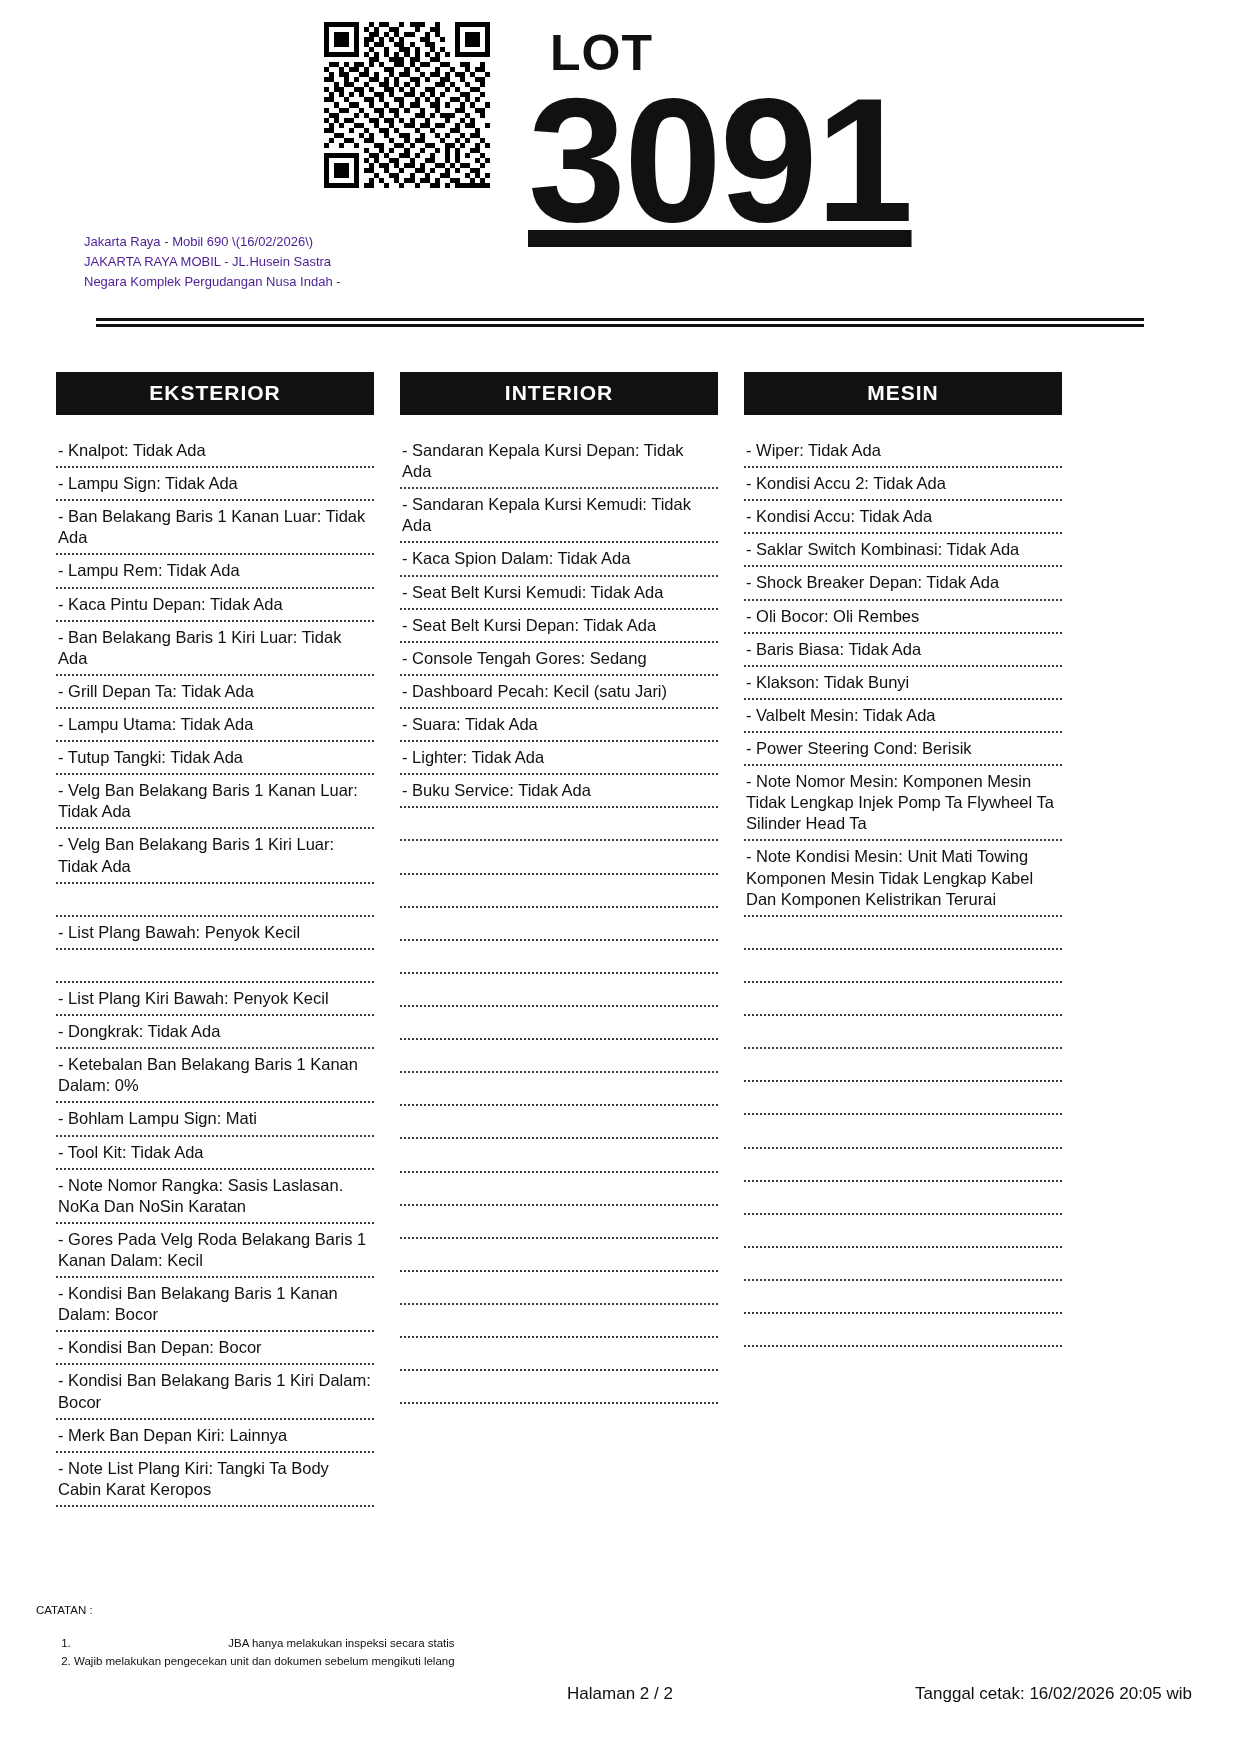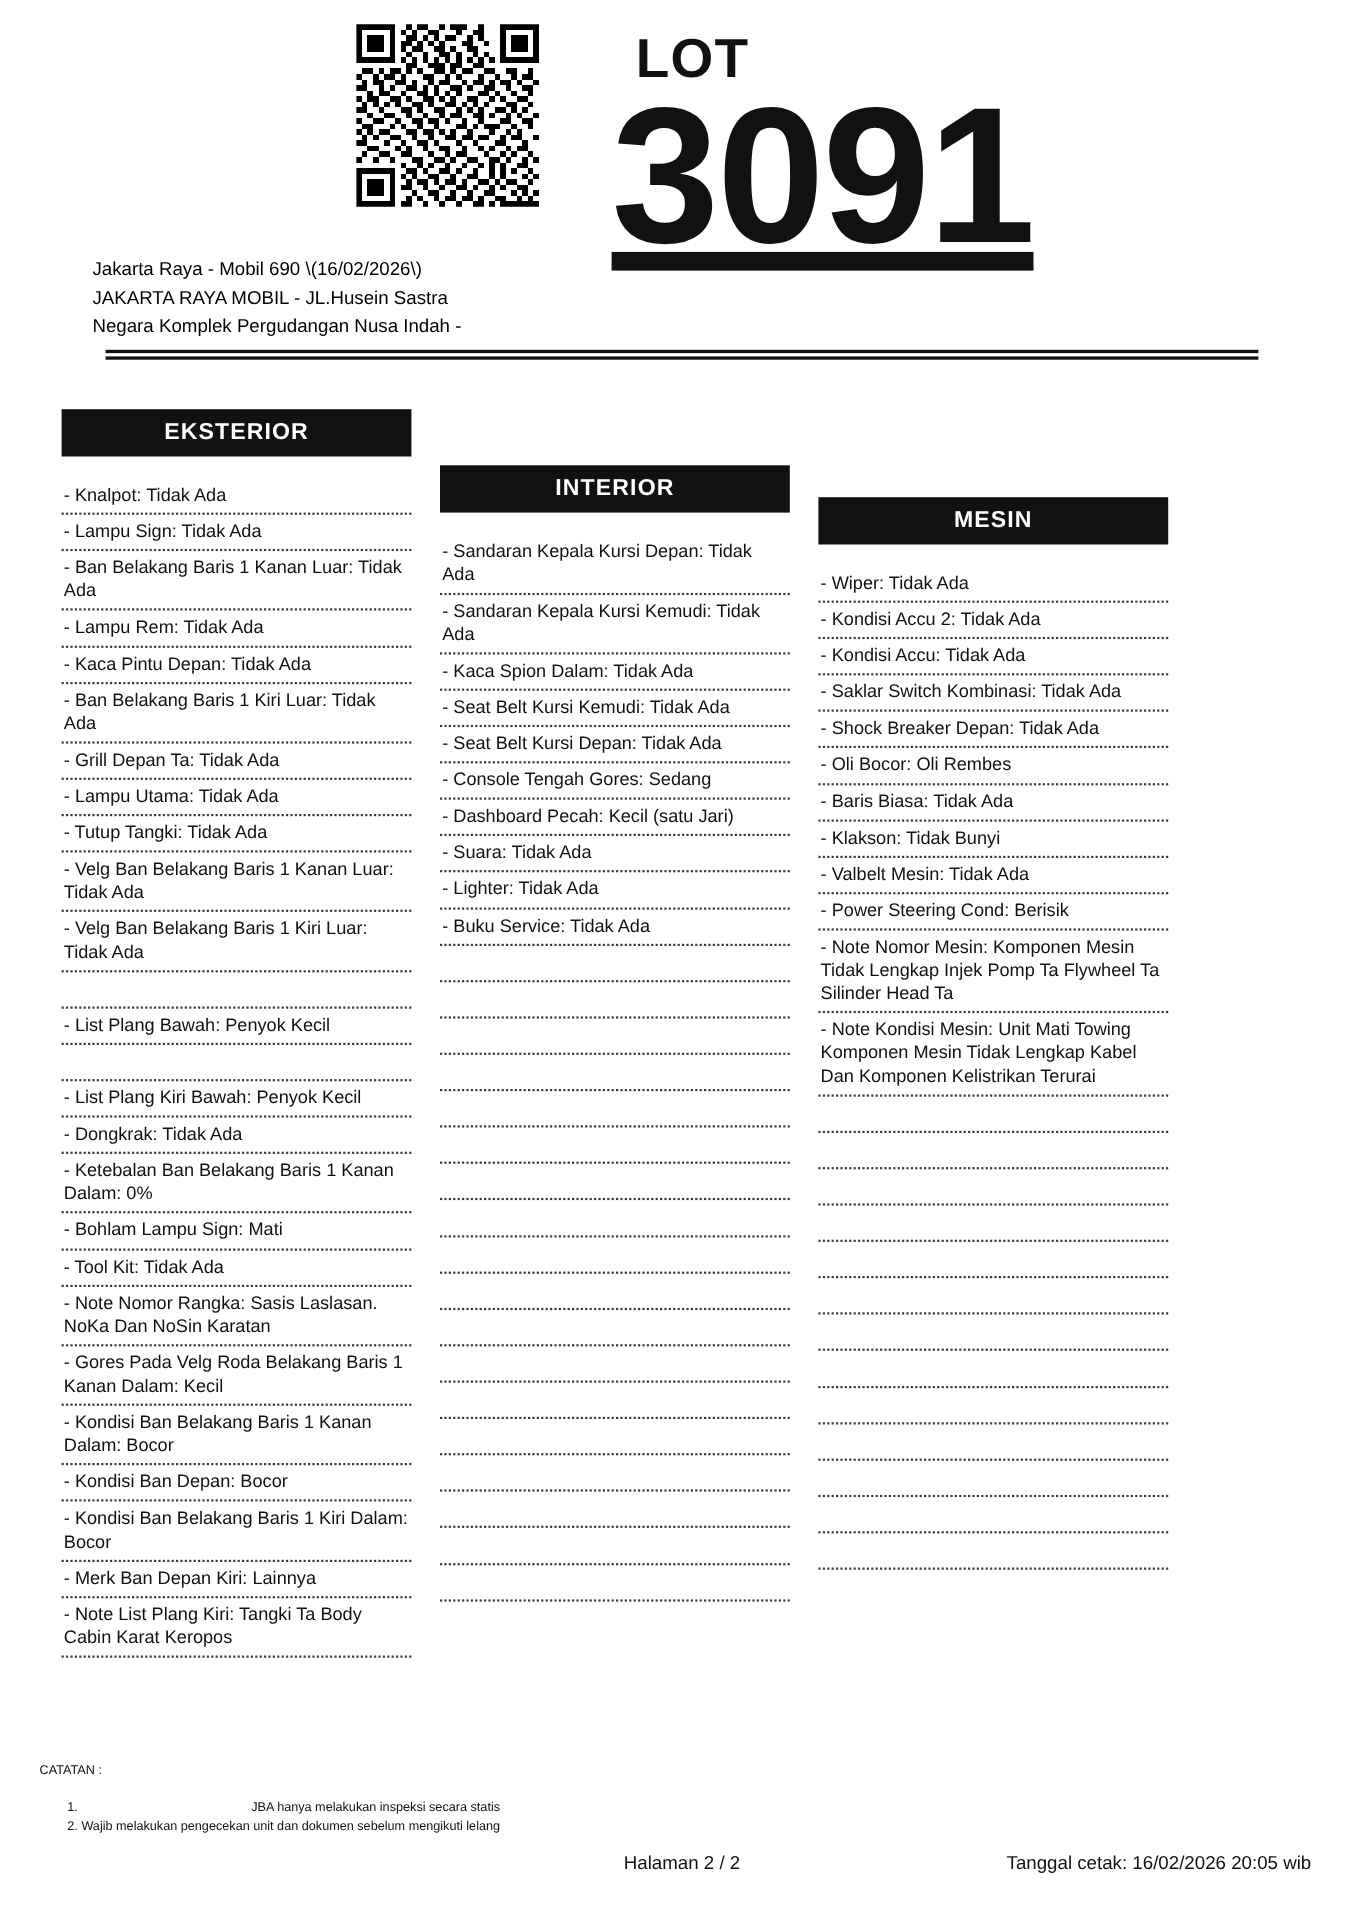--- a/index.html
+++ b/index.html
@@ -37,21 +37,20 @@
     background: #ffffff;
   }
   .qr svg { display:block; }
 
   .lot-block {
     position: absolute;
     left: 480px;
     top: 28px;
     width: 600px;
     text-align: left;
-    margin-left: 28px;
   }
   .lot-label {
     font-size: 50px;
     font-weight: bold;
     letter-spacing: 1px;
     line-height: 1;
     margin-left: 22px;
   }
   .lot-number {
     font-size: 176px;
@@ -59,23 +58,23 @@
     line-height: 0.92;
     letter-spacing: -2px;
     margin-top: 2px;
     text-decoration: underline;
   }
 
   .auction-info {
     position: absolute;
     left: 36px;
     top: 232px;
-    font-size: 17px;
+    font-size: 13px;
     line-height: 1.52;
-    color: #000000;
+    color: #4c1d95;
     width: 430px;
   }
 
   .rule-double {
     position: absolute;
     left: 48px;
     right: 48px;
     top: 318px;
   }
   .rule-double .r1 {
@@ -89,21 +88,20 @@
   }
 
   
   .columns {
     position: absolute;
     left: 56px;
     right: 48px;
     top: 372px;
     display: flex;
     gap: 26px;
-    align-items: center;
   }
   .col {
     width: 318px;
   }
   .col-head {
     background: #111111;
     color: #ffffff;
     text-align: center;
     font-size: 21px;
     font-weight: bold;

